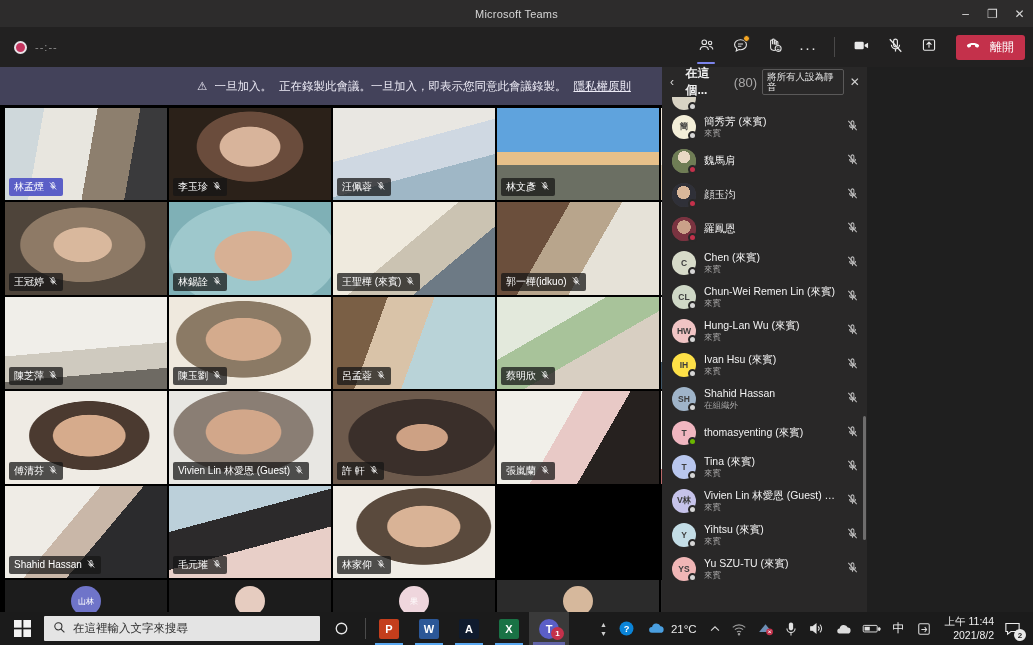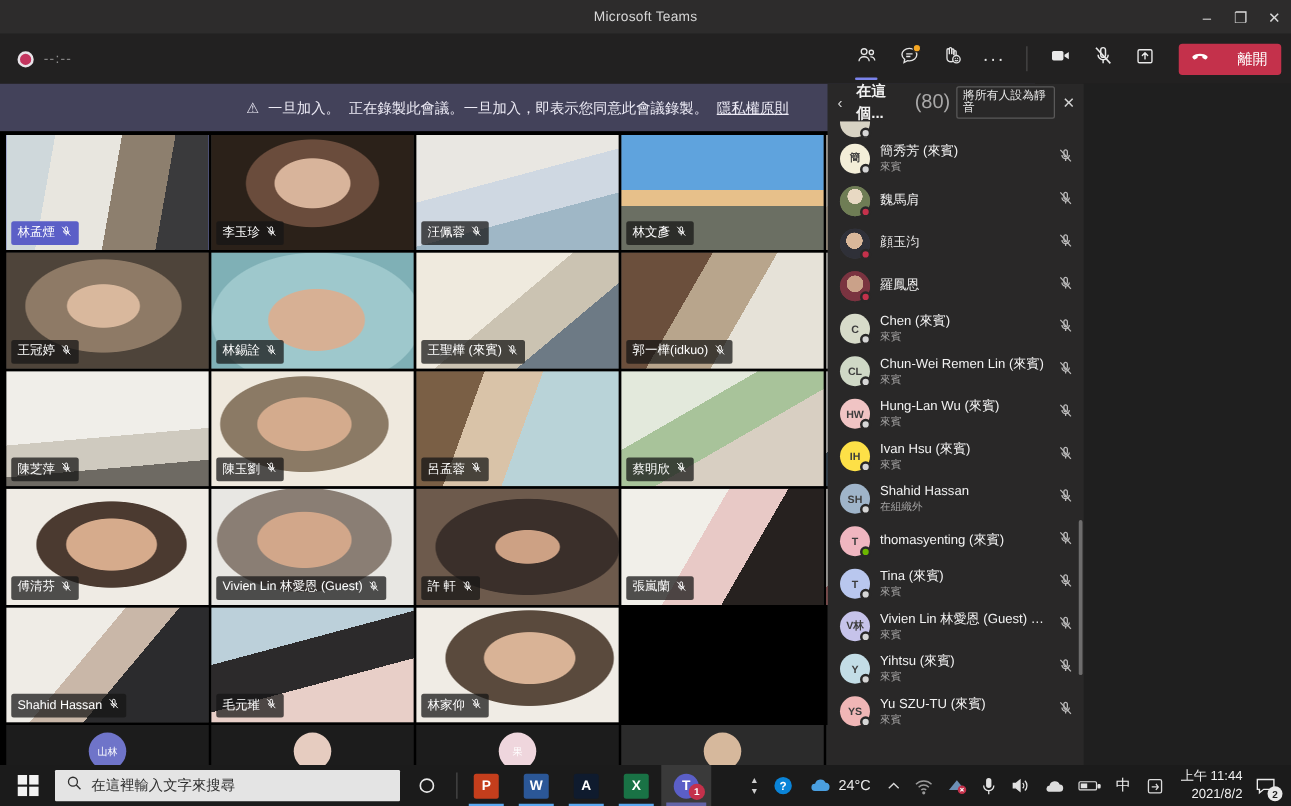--- a/index.html
+++ b/index.html
@@ -45,21 +45,21 @@
     content: ''; position: absolute; bottom: 3px; left: 8px; right: 8px;
     height: 2px; background: #7b83eb; border-radius: 1px;
   }
   .badge-dot {
     position: absolute; top: 8px; right: 7px; width: 7px; height: 7px;
     border-radius: 50%; background: #f5a623; border: 1px solid #222121;
   }
   .tb-sep { width: 1px; height: 20px; background: #4a4949; margin: 0 9px; }
   .tb-dots { font-size: 15px; letter-spacing: 1px; color: #e3e3e3; }
   .leave-btn {
-    display: flex; align-items: center; gap: 22px; height: 25px;
+    display: flex; align-items: center; gap: 9px; height: 25px;
     background: #c4314b; color: #fff; border-radius: 3px;
     padding: 0 11px 0 9px; font-size: 12px; margin-left: 10px;
   }
 
   
   .banner {
     position: absolute; top: 67px; left: 0; width: 828px; height: 38px;
     background: #43425a; display: flex; align-items: center; justify-content: center;
   }
   .banner-inner { display: flex; align-items: center; gap: 7px; font-size: 11.5px; color: #eceaf5; }
@@ -111,21 +111,21 @@
   .panel {
     position: absolute; top: 67px; right: 0; width: 205px; height: 545px;
     background: #292828; display: flex; flex-direction: column;
   }
   .panel-head {
     height: 30px; display: flex; align-items: center; gap: 5px; padding: 0 6px 0 8px;
     flex: 0 0 auto;
   }
   .p-back { color: #d3d3d3; font-size: 12px; width: 11px; }
   .p-title { font-size: 12px; font-weight: bold; color: #f1f1f1; }
-  .p-count { font-size: 16px; color: #a9a8a8; }
+  .p-count { font-size: 13px; color: #a9a8a8; }
   .p-muteall {
     margin-left: auto; font-size: 9.5px; color: #e6e6e6;
     border: 1px solid #5a5959; border-radius: 2px; padding: 2px 4px; line-height: 1.1;
   }
   .p-close { color: #d3d3d3; font-size: 12px; width: 13px; text-align: center; }
 
   .plist { flex: 1 1 auto; position: relative; overflow: hidden; }
   .prow {
     display: flex; align-items: center; height: 34px; padding: 0 8px 0 10px; gap: 8px;
   }
@@ -900,21 +900,21 @@
           <circle cx="10" cy="10" r="8.2" fill="#0a84d8"></circle>
           <text x="10" y="14.3" font-size="11" font-weight="bold" fill="#fff" text-anchor="middle" font-family="Liberation Sans, sans-serif">?</text>
         </svg>
       </div>
       <div class="weather">
         <span>
           <svg width="18" height="13" viewBox="0 0 22 15" fill="#4a9fe0">
             <path d="M6 14h10.2a4 4 0 0 0 .3-8 5.4 5.4 0 0 0-10.3 1A3.5 3.5 0 0 0 6 14z"></path>
           </svg>
         </span>
-        <span>24°C</span>
+        <span>21°C</span>
       </div>
       <div class="tray-item">
         <svg width="12" height="12" viewBox="0 0 14 14" fill="none" stroke="#d8d8d8" stroke-width="1.3">
           <path d="M2.4 8.8L7 4.4l4.6 4.4"></path>
         </svg>
       </div>
       <div class="tray-item">
         <svg width="16" height="16" viewBox="0 0 18 18" fill="none" stroke="#9a9a9a" stroke-width="1.3">
           <path d="M2 7.2A10 10 0 0 1 16 7.2"></path>
           <path d="M4.4 9.8a6.5 6.5 0 0 1 9.2 0"></path>

